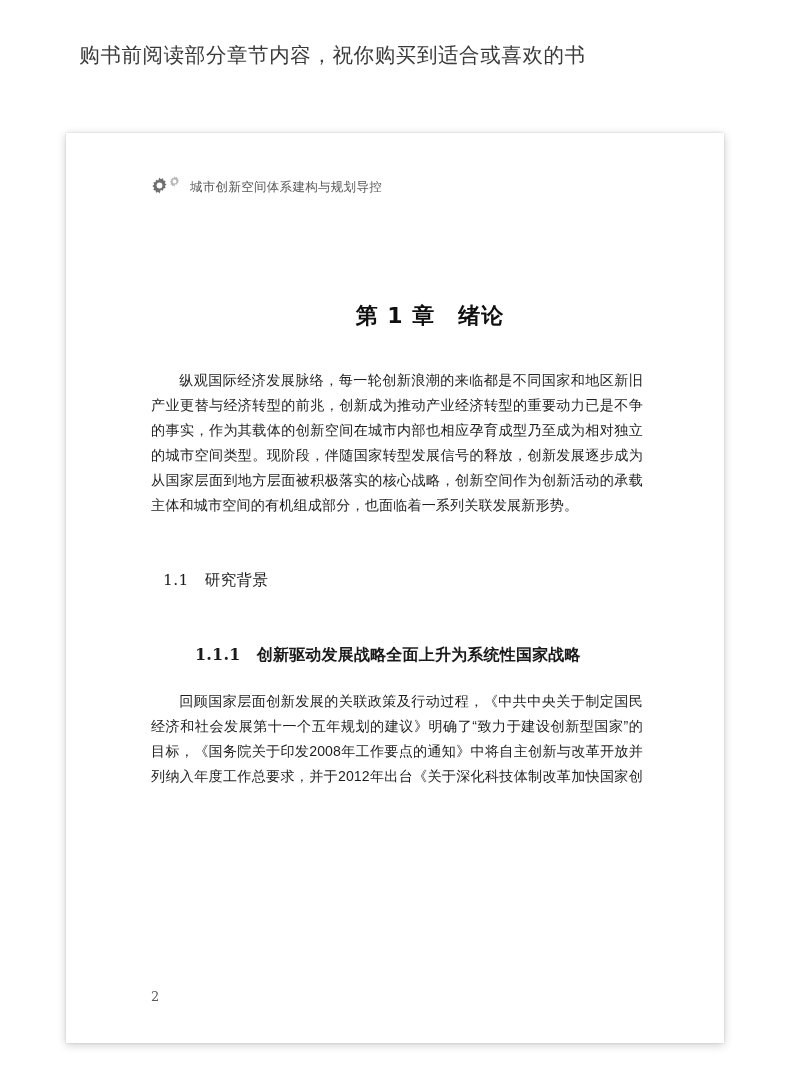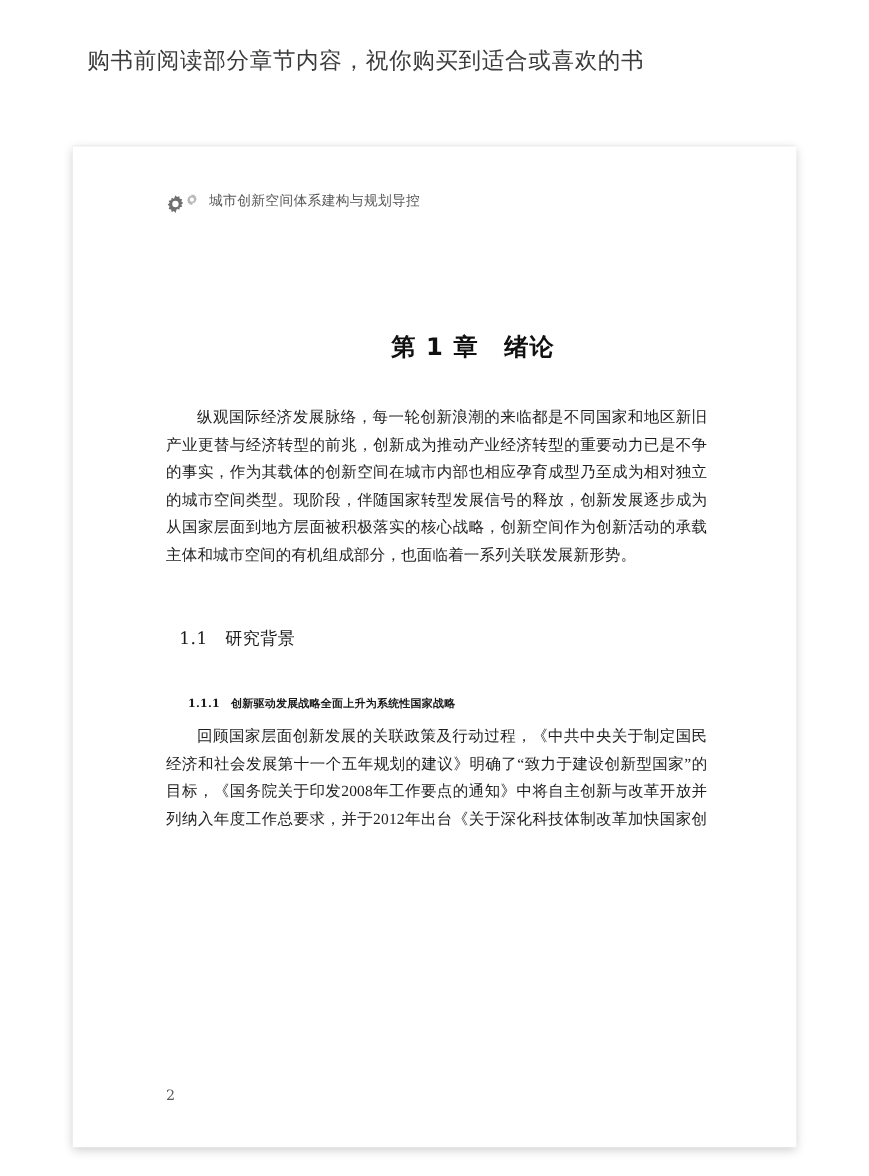--- a/index.html
+++ b/index.html
@@ -51,21 +51,21 @@
     background: #ffffff;
     box-shadow: 0 2px 9px rgba(0,0,0,0.20), 0 0 2px rgba(0,0,0,0.14);
   }
 
   
   .page-header {
     position: absolute;
     left: 85px;
     top: 41px;
     display: flex;
-    align-items: flex-start;
+    align-items: flex-end;
     height: 22px;
   }
   .gear-cluster {
     position: relative;
     width: 36px;
     height: 22px;
     flex: none;
   }
   .gear-cluster svg { display: block; }
   .gear-big {
@@ -103,21 +103,21 @@
 
   
   .text-column {
     position: absolute;
     left: 85px;
     top: 235px;
     width: 492px;
   }
 
   .body-para {
-    font-family: Liberation Serif, serif;
+    font-family: Liberation Sans, sans-serif;
     font-size: 14.1px;
     line-height: 25.1px;
     color: #1e1e1e;
     text-align: justify;
     text-justify: inter-character;
     text-indent: 2em;
     margin: 0;
     letter-spacing: 0.15px;
   }
   .body-para.clipped {
@@ -132,23 +132,23 @@
     margin: 12px;
     padding: 0;
     letter-spacing: 0.4px;
     white-space: nowrap;
   }
   .heading-1 .num { font-family: "DejaVu Serif", serif; }
 
   .heading-2 {
     font-family: "DejaVu Sans", sans-serif;
     font-weight: bold;
-    font-size: 10px;
+    font-size: 16px;
     color: #1a1a1a;
-    margin: 0;
+    margin: 12px;
     padding: 0;
     padding-left: 2em;
     letter-spacing: 0.2px;
     white-space: nowrap;
   }
   .heading-2 .num { font-family: "DejaVu Serif", serif; font-weight: bold; }
 
   .spacer-h1-top   { height: 39px; }
   .spacer-h1-bot   { height: 30px; }
   .spacer-h2-bot   { height: 11px; }

